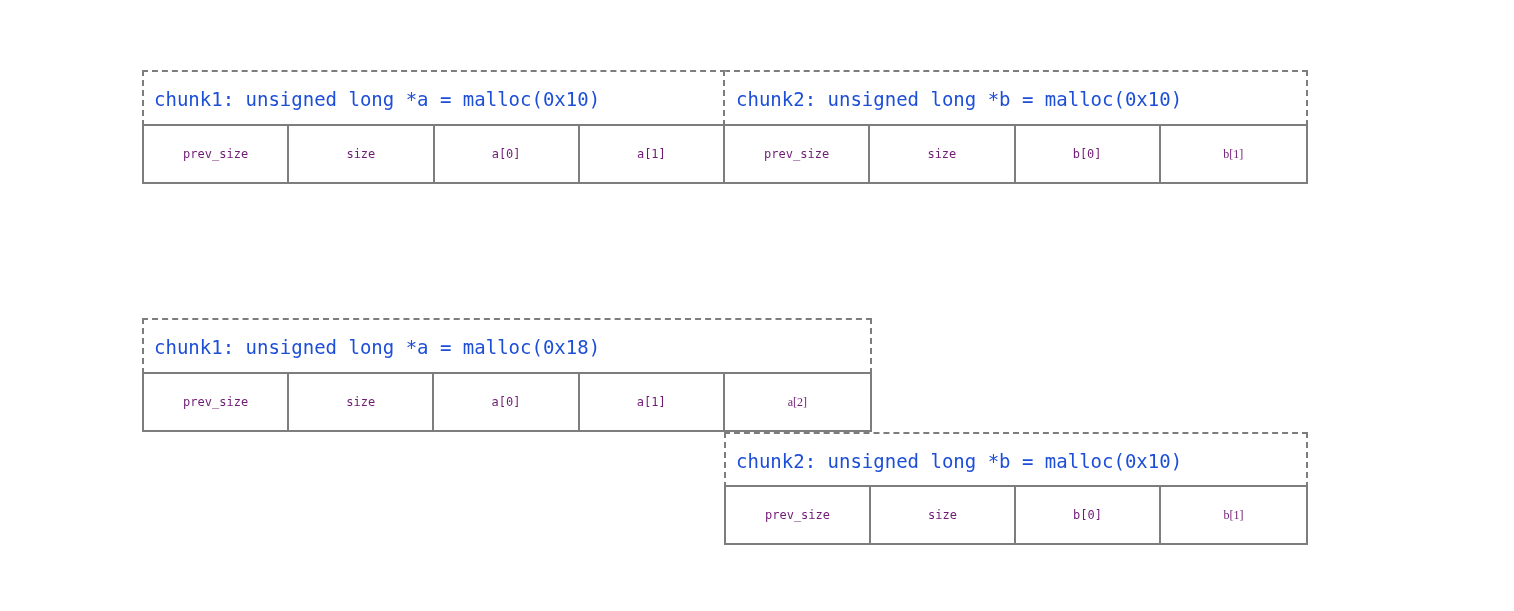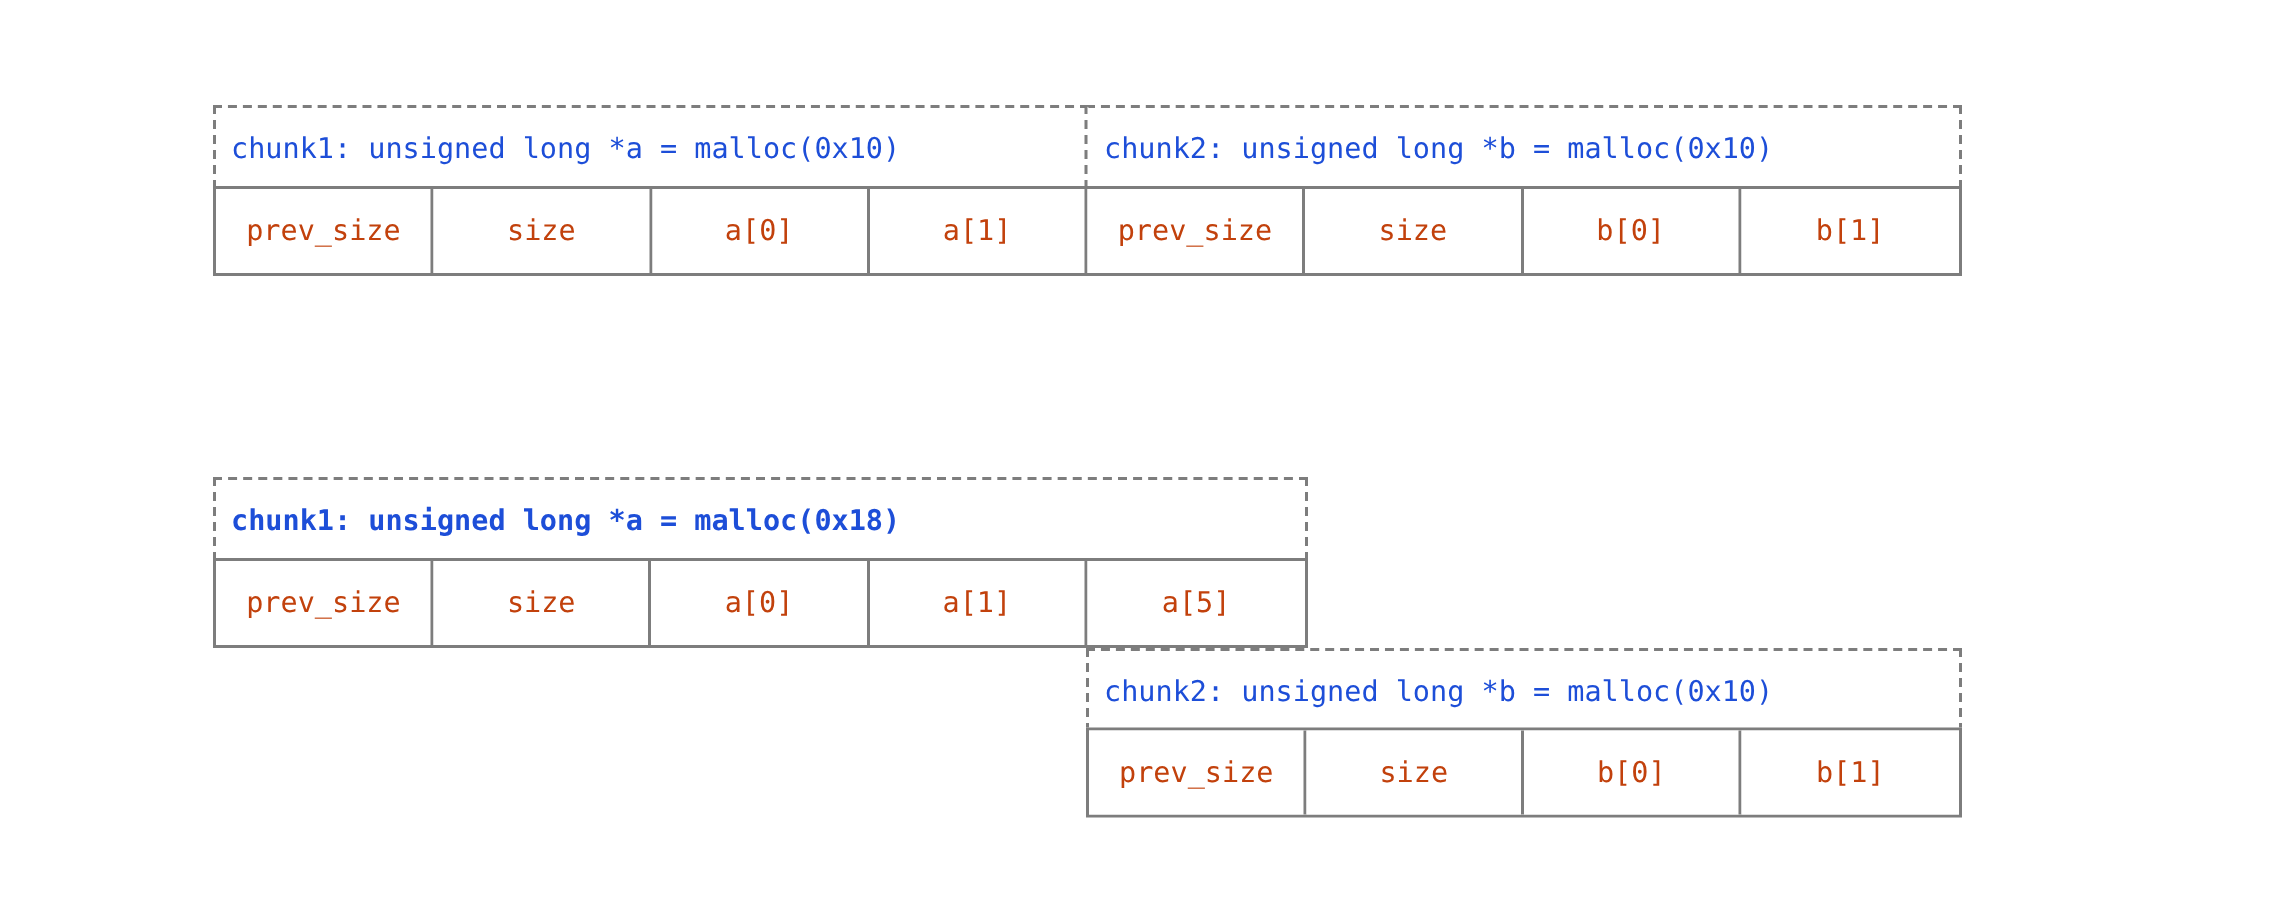--- a/index.html
+++ b/index.html
@@ -53,26 +53,26 @@
     box-sizing: border-box;
     border: 2px solid #7d7d7d;
     background: #ffffff;
   }
   .field {
     box-sizing: border-box;
     border-right: 2px solid #7d7d7d;
     display: flex;
     align-items: center;
     justify-content: center;
-    font-size: 19px;
+    font-size: 12px;
     white-space: nowrap;
-    color: #c2410c;
+    color: #701a75;
     background: #ffffff;
   }
-  .field:last-child { border-right: none; }
+  .field:last-child { border-right: none; font-family: Liberation Serif, serif; }
 </style>
 </head>
 <body>
 
 <div class="canvas">
 
   <div class="chunk-box no-right" style="left:142px; top:70px; width:584px; height:56px;">
     <div class="chunk-label">chunk1: unsigned long *a = malloc(0x10)</div>
   </div>
 
@@ -87,30 +87,30 @@
     <div class="field" style="width:146px;">prev_size</div>
     <div class="field" style="width:146px;">size</div>
     <div class="field" style="width:146px;">a[0]</div>
     <div class="field" style="width:146px;">a[1]</div>
     <div class="field" style="width:146px;">prev_size</div>
     <div class="field" style="width:146px;">size</div>
     <div class="field" style="width:146px;">b[0]</div>
     <div class="field" style="width:146px;">b[1]</div>
   </div>
 
-  <div class="chunk-box" style="left:142px; top:318px; width:730px; height:56px;font-weight:bold;">
+  <div class="chunk-box" style="left:142px; top:318px; width:730px; height:56px;">
     <div class="chunk-label">chunk1: unsigned long *a = malloc(0x18)</div>
   </div>
 
   <div class="fields" style="left:142px; top:372px; width:730px; height:60px;">
     <div class="field" style="width:146px;">prev_size</div>
     <div class="field" style="width:146px;">size</div>
     <div class="field" style="width:146px;">a[0]</div>
     <div class="field" style="width:146px;">a[1]</div>
-    <div class="field" style="width:146px;">a[5]</div>
+    <div class="field" style="width:146px;">a[2]</div>
   </div>
 
   <div class="chunk-box" style="left:724px; top:432px; width:584px; height:56px;">
     <div class="chunk-label">chunk2: unsigned long *b = malloc(0x10)</div>
   </div>
 
   <div class="fields" style="left:724px; top:485px; width:584px; height:60px;">
     <div class="field" style="width:146px;">prev_size</div>
     <div class="field" style="width:146px;">size</div>
     <div class="field" style="width:146px;">b[0]</div>

